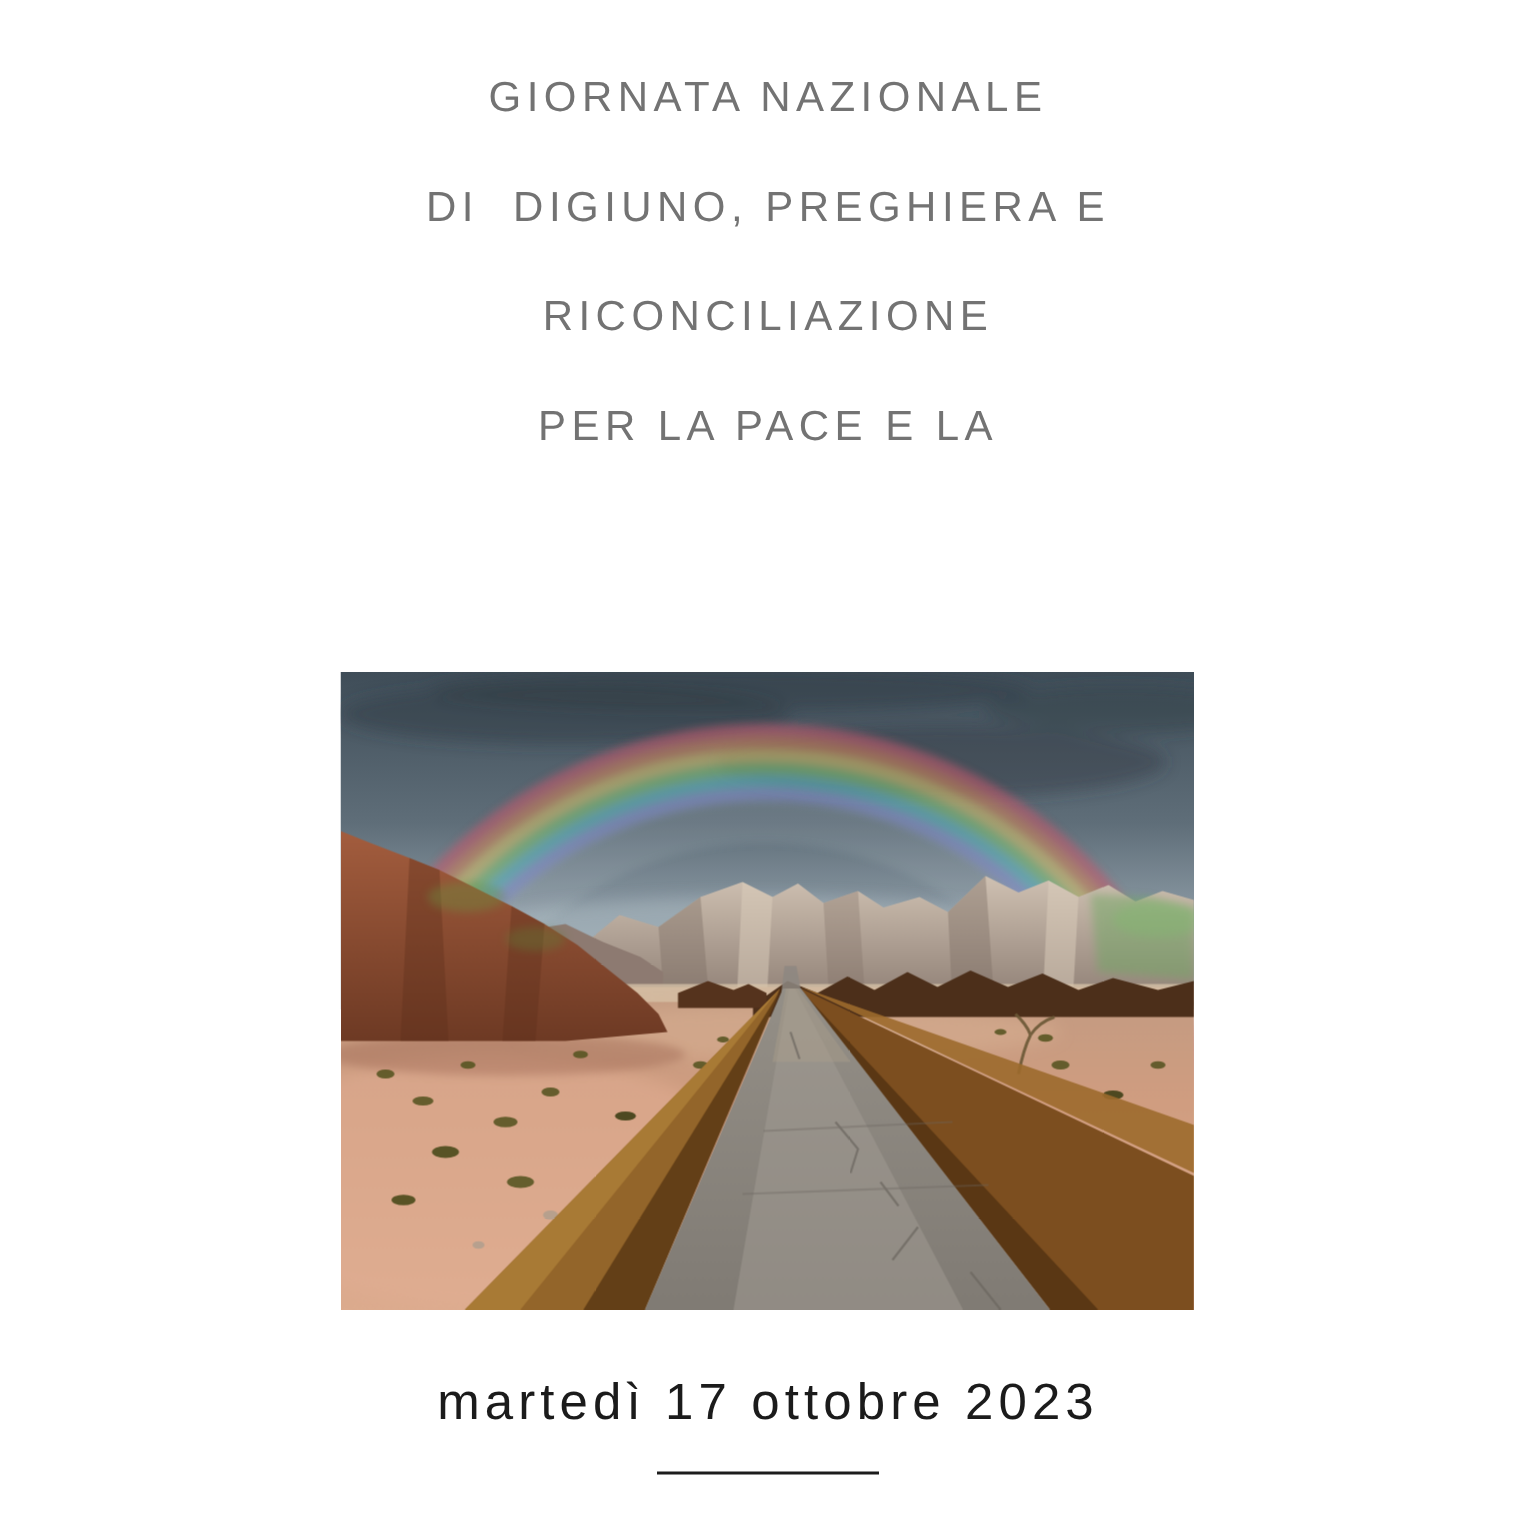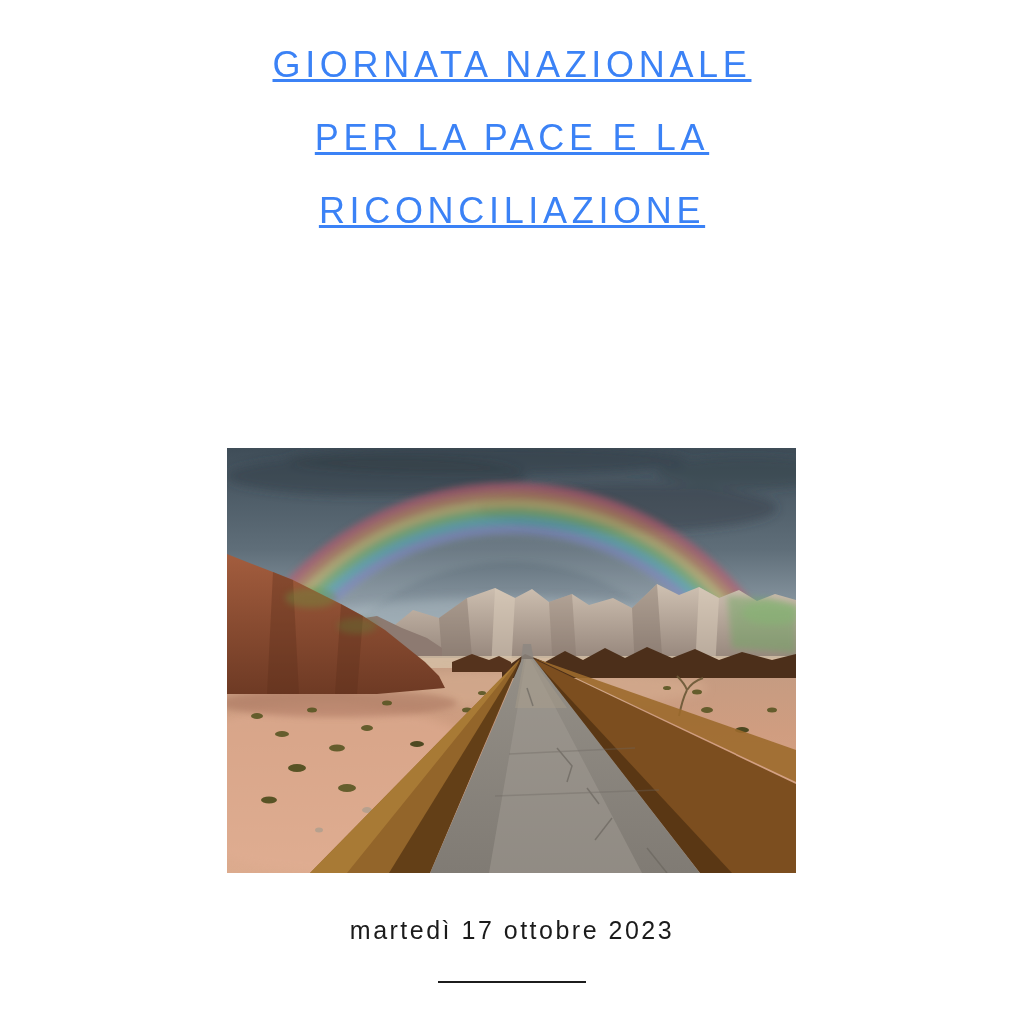--- a/index.html
+++ b/index.html
@@ -1,45 +1,46 @@
 <!DOCTYPE html>
 <html><head>
 <meta charset="utf-8">
 <style>
   html,body { margin:0; padding:0; background:#ffffff; }
   body { width:1024px; height:1024px; font-family:"Liberation Sans", sans-serif; }
   .poster { position:relative; width:1024px; height:1024px; background:#ffffff; overflow:hidden; }
 
   .title-block { position:absolute; top:28px; left:40px; right:40px; text-align:center; }
   .title-line {
-    font-size:36px; font-weight:300; letter-spacing:0.13em;
-    line-height:73px; color:#3b82f6; white-space:pre-wrap;text-decoration:underline;
+    font-size:28px; font-weight:300; letter-spacing:0.13em;
+    line-height:73px; color:#737373; white-space:pre-wrap;
   }
 
   .photo { position:absolute; left:227px; top:448px; width:569px; height:425px; }
   .photo svg { display:block; width:569px; height:425px; }
 
   .date-text {
     position:absolute; top:916px; left:0; right:0; text-align:center;
-    font-size:25px; font-weight:300; letter-spacing:0.1em; color:#1b1b1b;
+    font-size:34px; font-weight:300; letter-spacing:0.1em; color:#1b1b1b;
   }
   .divider {
     position:absolute; top:981px; left:50%; margin-left:-74px;
     width:148px; height:2px; background:#1c1c1c;
   }
 </style>
 </head>
 <body>
 
 <div class="poster">
 
   <div class="title-block">
     <div class="title-line">GIORNATA NAZIONALE</div>
+    <div class="title-line">DI  DIGIUNO, PREGHIERA E</div>
+    <div class="title-line">RICONCILIAZIONE</div>
     <div class="title-line">PER LA PACE E LA</div>
-    <div class="title-line">RICONCILIAZIONE</div>
   </div>
 
   <div class="photo">
     <svg viewBox="0 0 569 425" xmlns="http://www.w3.org/2000/svg">
       <defs>
         <linearGradient id="skyGrad" x1="0" y1="0" x2="0" y2="1">
           <stop offset="0" stop-color="#3f4d58"></stop>
           <stop offset="0.45" stop-color="#5f6e79"></stop>
           <stop offset="0.8" stop-color="#97a5af"></stop>
           <stop offset="1" stop-color="#b6c1c8"></stop>

